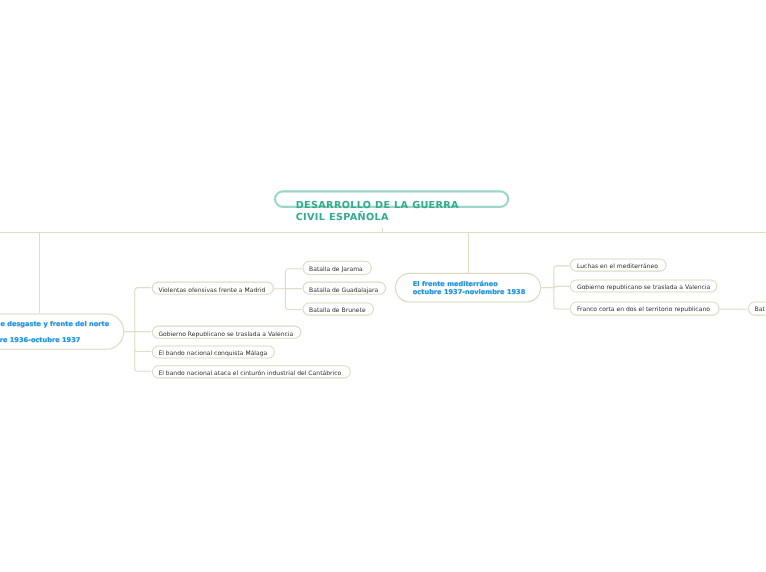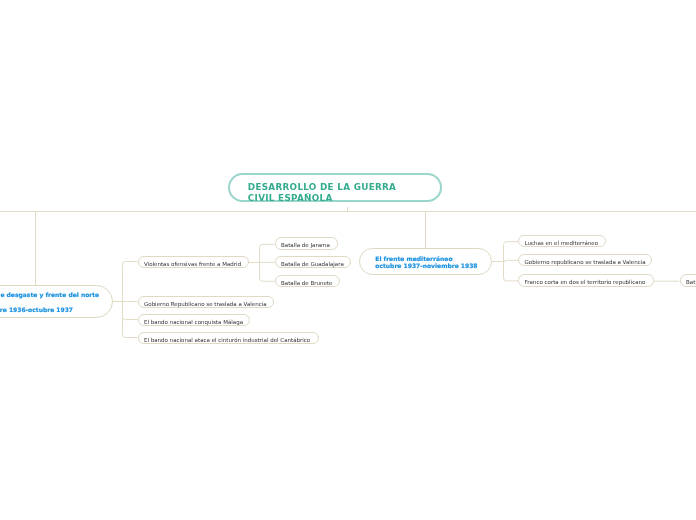--- a/index.html
+++ b/index.html
@@ -30,21 +30,21 @@
       <path d="M425.5 211.5 V248.5"></path>
     </g>
     <g fill="none" stroke="#e2dcc7" stroke-width="1" id="tree-links">
         <path d="M111 301.5 H122.5 M122.5 264.5 V334.5 M122.5 264.5 A3 3 0 0 1 125.5 261.5 H137.5 M122.5 301.5 H137.5 M122.5 316.5 A3 3 0 0 0 125.5 319.5 H137.5 M122.5 334.5 A3 3 0 0 0 125.5 337.5 H137.5 "></path>
         <path d="M248.8 262.5 H259.5 M259.5 247.3 V278.3 M259.5 247.3 A3 3 0 0 1 262.5 244.3 H274.5 M259.5 262.4 H274.5 M259.5 278.3 A3 3 0 0 0 262.5 281.3 H274.5 "></path>
         <path d="M492 261.5 H503.5 M503.5 244.7 V277.9 M503.5 244.7 A3 3 0 0 1 506.5 241.7 H518 M503.5 263.3 A3 3 0 0 1 506.5 260.3 H518 M503.5 277.9 A3 3 0 0 0 506.5 280.9 H518 "></path>
         <path d="M653.8 281.2 H666 M666 281.2 V281.2 M666 281.2 H679.4 "></path>
       </g>
   </svg>
 
-  <div class="node central" style="left:228px;top:172.8px;width:213.5px;height:29px;padding:7.4px 0 0 17.8px;">
+  <div class="node central" style="left:249px;top:172.8px;width:213.5px;height:16px;padding:7.4px 0 0 17.8px;">
     <div class="txt"><span>DESARROLLO DE LA GUERRA</span><br><span>CIVIL ESPAÑOLA</span></div>
   </div>
 
   <div class="node lvl1" style="left:-42.5px;top:284.5px;width:155px;height:33.2px;padding:2.9px 0 0 12.3px;line-height:14.4px;">
     <div class="txt"><span>Guerra de desgaste y frente del norte</span><br><span>noviembre 1936-octubre 1937</span></div>
   </div>
 
   <div class="node lvl1" style="left:359px;top:248.3px;width:133.2px;height:26.5px;padding:6px 0 0 15.3px;line-height:7.1px;">
     <div class="txt"><span>El frente mediterráneo</span><br><span>octubre 1937-noviembre 1938</span></div>
   </div>

